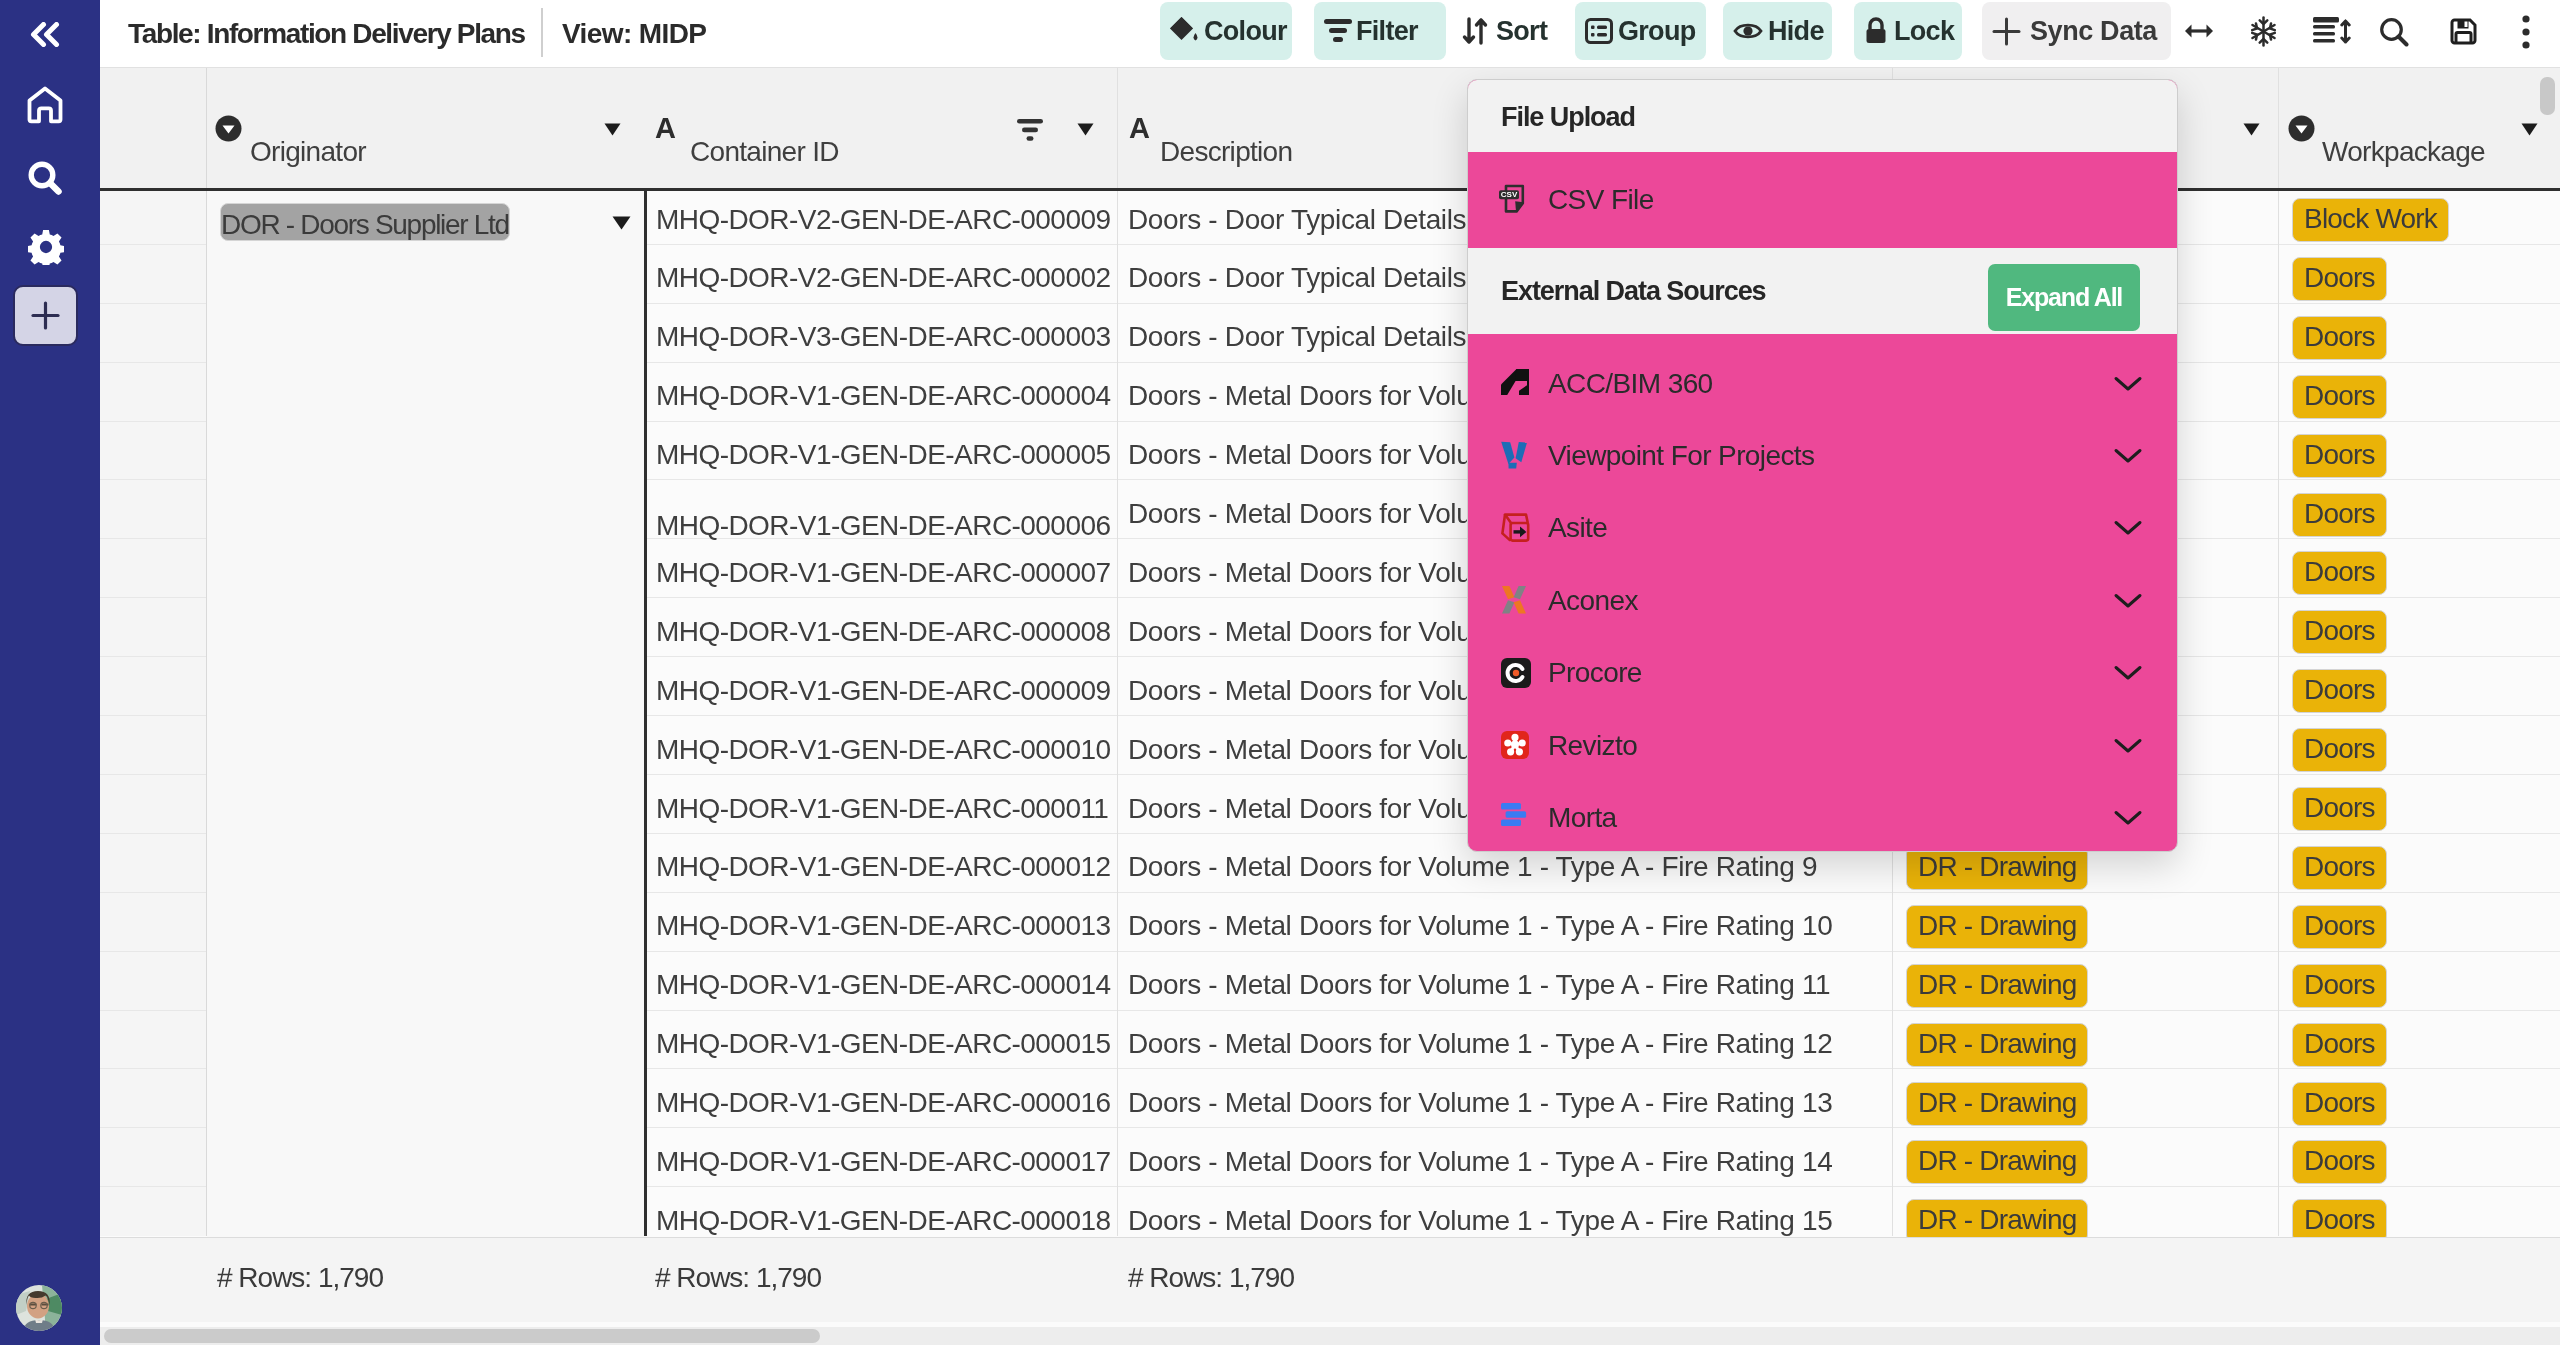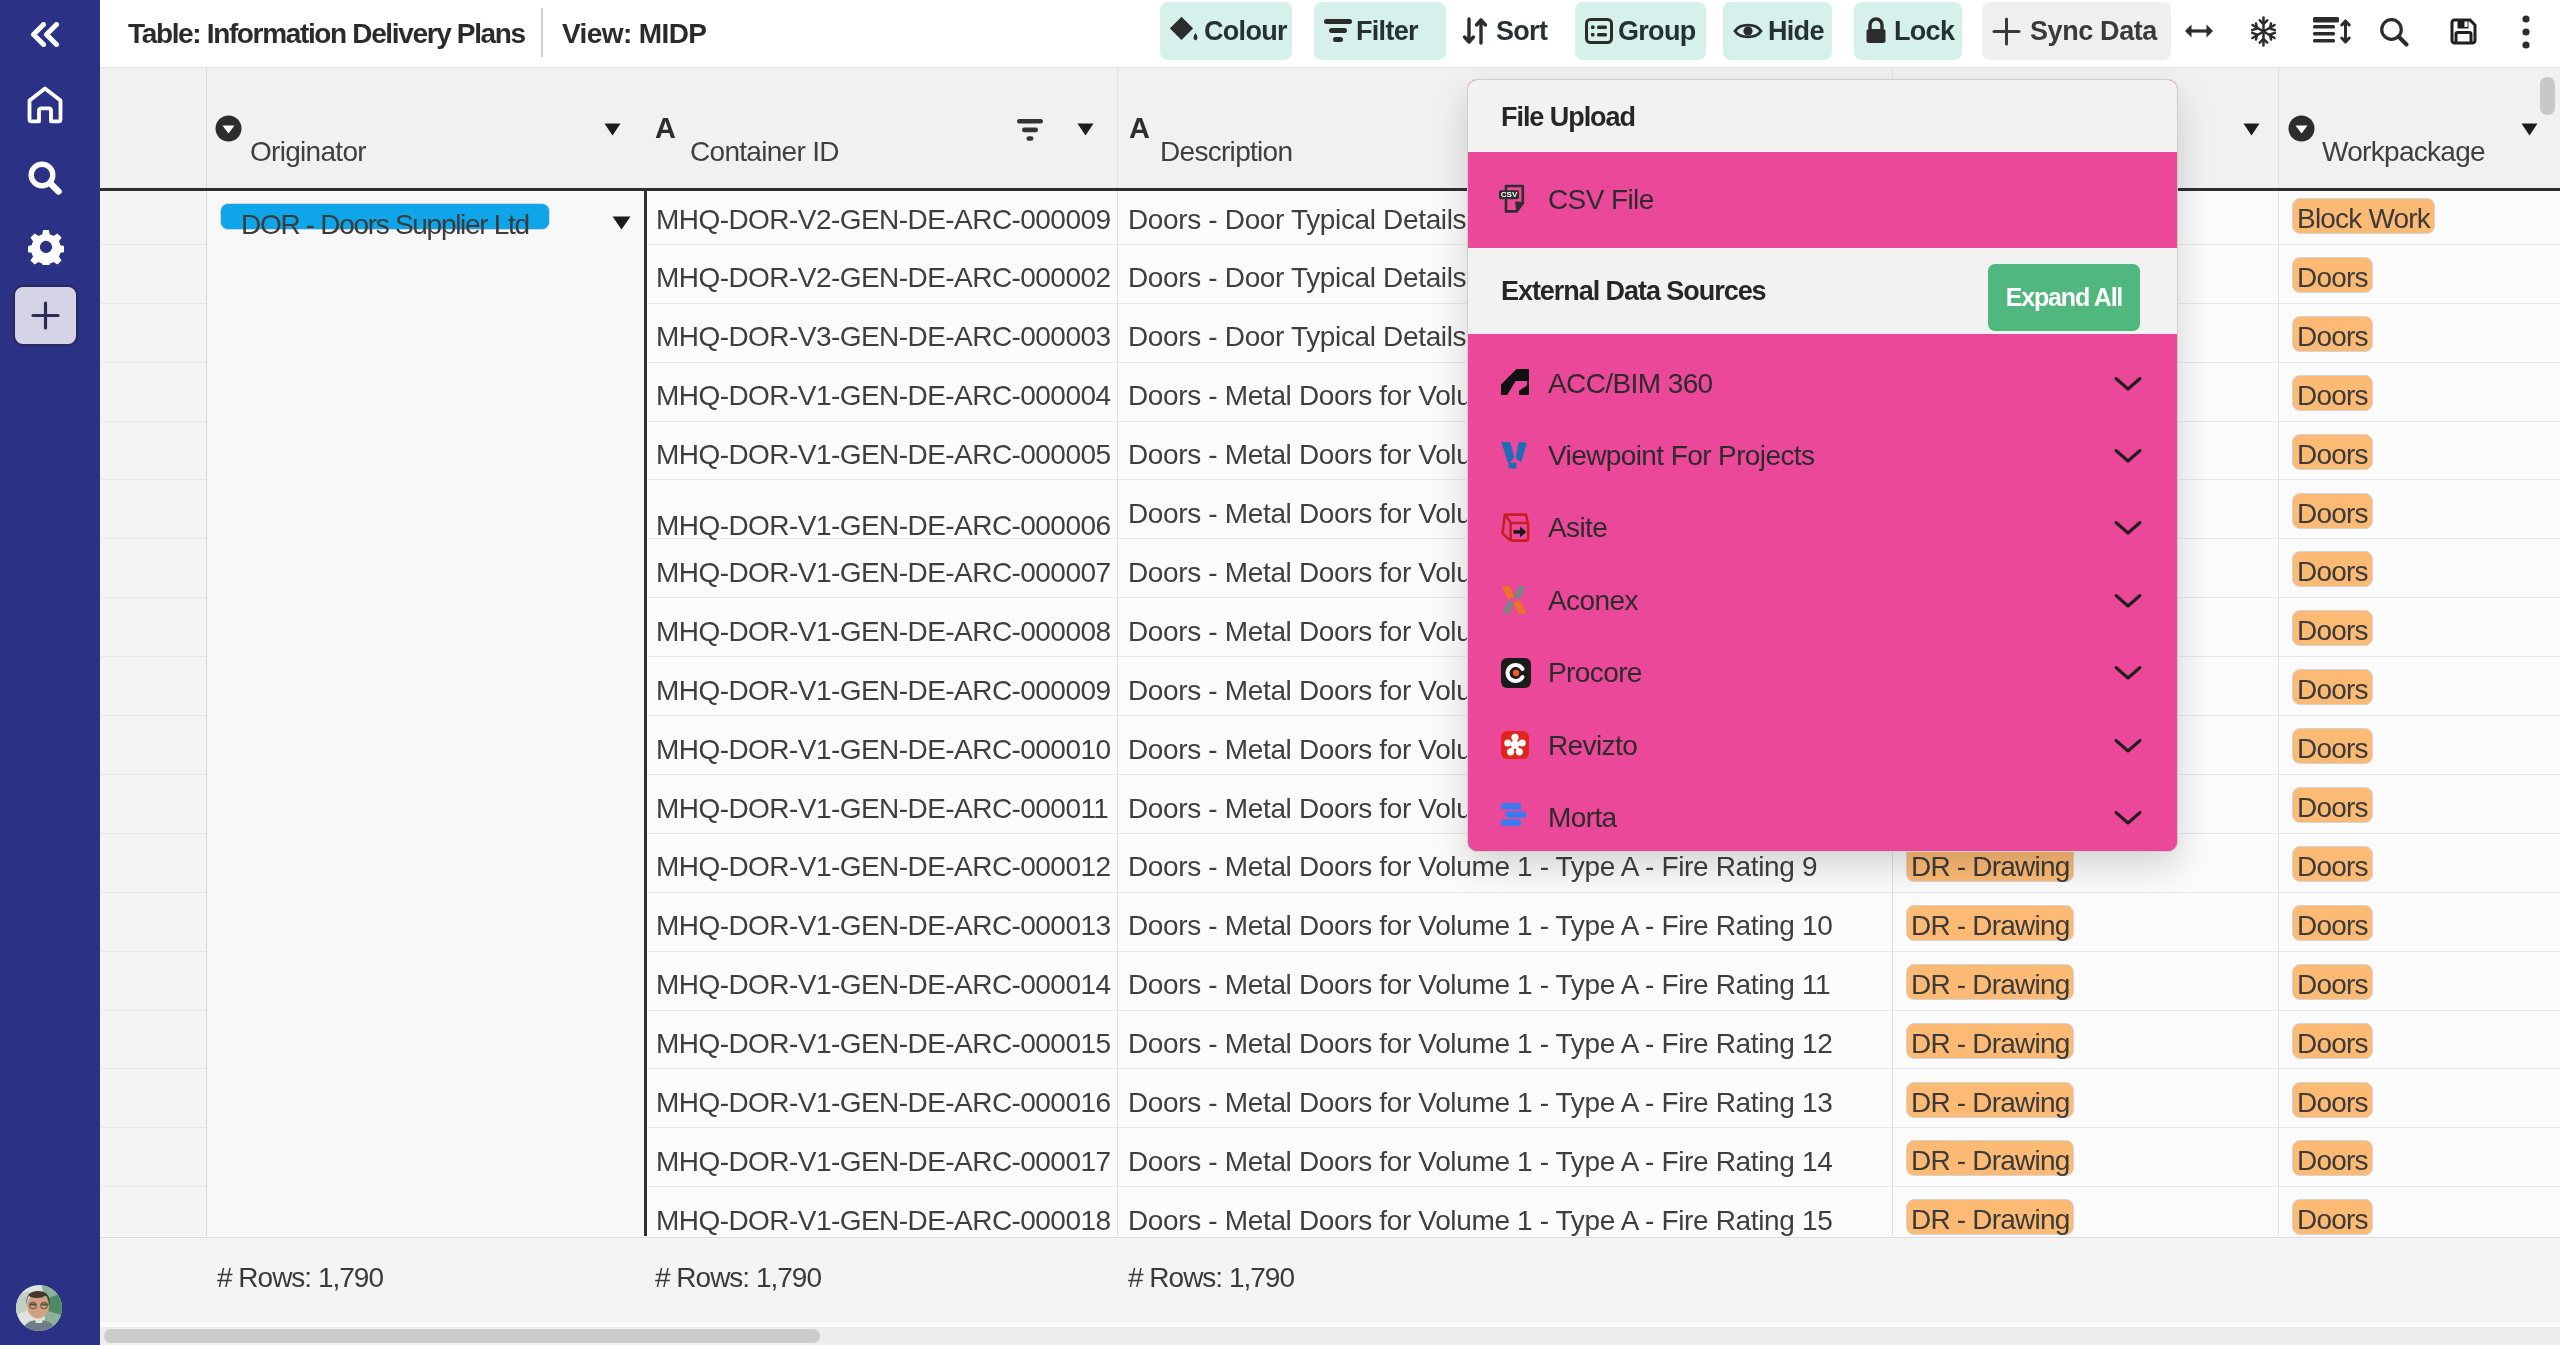--- a/index.html
+++ b/index.html
@@ -16,21 +16,21 @@
   .vl { position:absolute; background:#d9d9d9; width:1px; }
   #darkline { position:absolute; left:100px; top:188px; width:2460px; height:2.5px; background:#2f2f2f; }
   #darkvert { position:absolute; left:644px; top:190.5px; width:2.5px; height:1045.5px; background:#2f2f2f; }
   .hdrtxt { position:absolute; top:68px; height:120px; line-height:120px; font-size:28px; color:#3f3f3f; letter-spacing:-0.7px;margin-top:24px; }
   #handlecol { position:absolute; left:100px; top:190.5px; width:106px; height:1045.5px; background:#f5f5f5; }
   #origcol { position:absolute; left:206px; top:190.5px; width:438px; height:1045.5px; background:#f8f8f8; }
   .rb { position:absolute; left:100px; width:2460px; height:1px; background:#e7e7e7; }
   .rbmask { position:absolute; left:206.5px; top:244px; width:437px; height:1003px; background:#f8f8f8; }
   .ct { position:absolute; left:656px; width:458px; height:59px; line-height:59px; font-size:28px; color:#3e3e3e; white-space:nowrap; letter-spacing:-0.55px; overflow:hidden; }
   .dt { position:absolute; left:1128px; width:763px; height:59px; line-height:59px; font-size:28px; color:#3e3e3e; white-space:nowrap; letter-spacing:-0.35px; overflow:hidden; }
-  .chip { position:absolute; height:36px; line-height:40px; padding:0 4px; background:#fdba74;
+  .chip { position:absolute; height:44px; line-height:40px; padding:0 11px; background:#eab308;
      border:1px solid #d4d4d4; border-radius:8px; font-size:28px; color:#3b3b3b; white-space:nowrap; letter-spacing:-0.8px; }
   #footer { position:absolute; left:100px; top:1237px; width:2460px; height:85px; background:#f4f4f4; border-top:1px solid #dcdcdc; z-index:5; }
   .frows { position:absolute; top:1251px; height:54px; line-height:54px; font-size:28px; color:#3a3a3a; letter-spacing:-1px; z-index:6; }
   #hscroll { position:absolute; left:100px; top:1327px; width:2460px; height:18px; background:#ededed; z-index:5; }
   #hthumb { position:absolute; left:104px; top:1329px; width:716px; height:14px; background:#cbcbcb; border-radius:7px; z-index:6; }
   #vthumb { position:absolute; left:2540px; top:77px; width:15px; height:38px; background:#c8c8c8; border-radius:7px; z-index:6; }
   #popup { position:absolute; left:1467px; top:79px; width:711px; height:773px; background:#ec4899;
      border:1px solid #cdcdcd; border-radius:10px; box-shadow:0 14px 36px rgba(0,0,0,0.16); z-index:10; overflow:hidden; }
   .pgray { position:absolute; left:0; width:709px; background:#f2f2f2; }
   .ptxt { position:absolute; left:33px; font-size:27px; color:#262626; font-weight:bold; letter-spacing:-1.05px; }
@@ -154,21 +154,21 @@
     </svg></div>
 <div class="abs" style="left:2288px;top:115px"><svg width="27" height="27" viewBox="0 0 27 27">
       <circle cx="13.5" cy="13.5" r="13" fill="#2d2d2d"></circle>
       <path d="M7.5 10.5 h12 l-6 8 Z" fill="#fff"></path>
     </svg></div>
 <div class="hdrtxt" style="left:2322px">Workpackage</div>
 <div class="abs" style="left:2521px;top:122px"><svg width="17" height="13" viewBox="0 0 17 13">
       <path d="M0.5 0.5 h16 l-8 12 Z" fill="#1c1c1c"></path>
     </svg></div>
 
-<div class="chip" style="left:220px;top:203px;height:27px;line-height:41px;background:#0ea5e9;border-color:#d5d5d5;padding:0 20px;letter-spacing:-1.3px">DOR - Doors Supplier Ltd</div>
+<div class="chip" style="left:220px;top:203px;height:38px;line-height:41px;background:#a3a3a3;border-color:#d5d5d5;padding:0 0;letter-spacing:-1.3px">DOR - Doors Supplier Ltd</div>
 <div class="abs" style="left:612px;top:216px"><svg width="19" height="14" viewBox="0 0 19 14">
       <path d="M0.5 0.5 h18 l-9 13 Z" fill="#1c1c1c"></path>
     </svg></div>
 
 <div id="footer"></div>
 <div class="frows" style="left:217px"># Rows: 1,790</div>
 <div class="frows" style="left:655px"># Rows: 1,790</div>
 <div class="frows" style="left:1128px"># Rows: 1,790</div>
 <div id="hscroll"></div>
 <div id="hthumb"></div>

